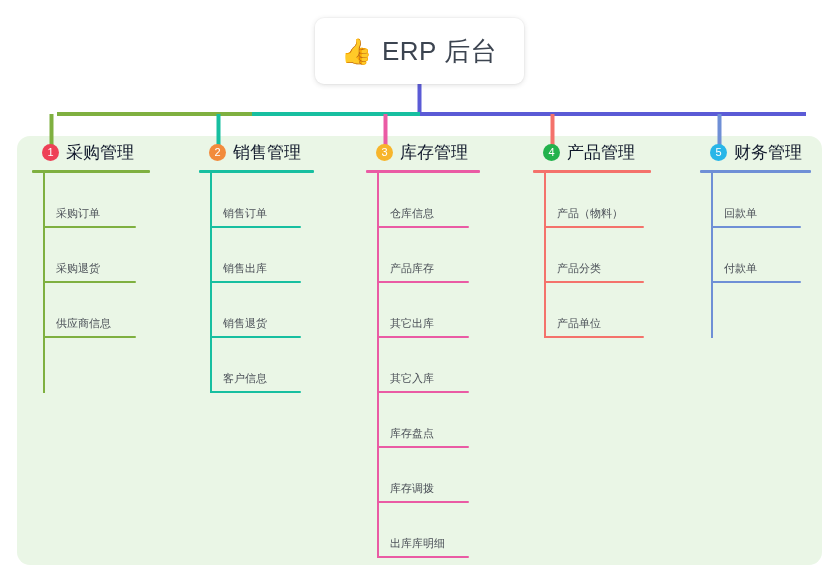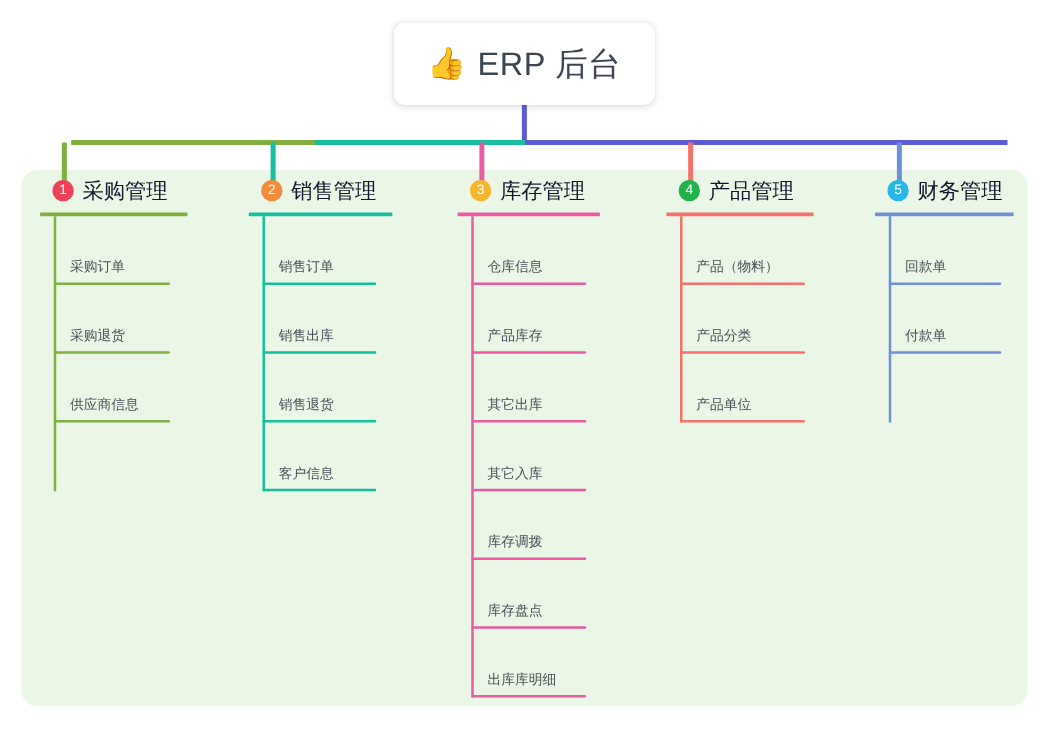--- a/index.html
+++ b/index.html
@@ -236,25 +236,25 @@
           </div>
           <div class="leaf">
             <span class="leaf-label">其它出库</span>
             <div class="leaf-rule" style="background: rgb(234, 91, 164); width: 92px;"></div>
           </div>
           <div class="leaf">
             <span class="leaf-label">其它入库</span>
             <div class="leaf-rule" style="background: rgb(234, 91, 164); width: 92px;"></div>
           </div>
           <div class="leaf">
+            <span class="leaf-label">库存盘点</span>
+            <div class="leaf-rule" style="background: rgb(234, 91, 164); width: 92px;"></div>
+          </div>
+          <div class="leaf">
             <span class="leaf-label">库存调拨</span>
-            <div class="leaf-rule" style="background: rgb(234, 91, 164); width: 92px;"></div>
-          </div>
-          <div class="leaf">
-            <span class="leaf-label">库存盘点</span>
             <div class="leaf-rule" style="background: rgb(234, 91, 164); width: 92px;"></div>
           </div>
           <div class="leaf">
             <span class="leaf-label">出库库明细</span>
             <div class="leaf-rule" style="background: rgb(234, 91, 164); width: 92px;"></div>
           </div>
         </div>
       </div>
       <div class="column" style="left: 533px; width: 130px;">
         <div class="col-head">

